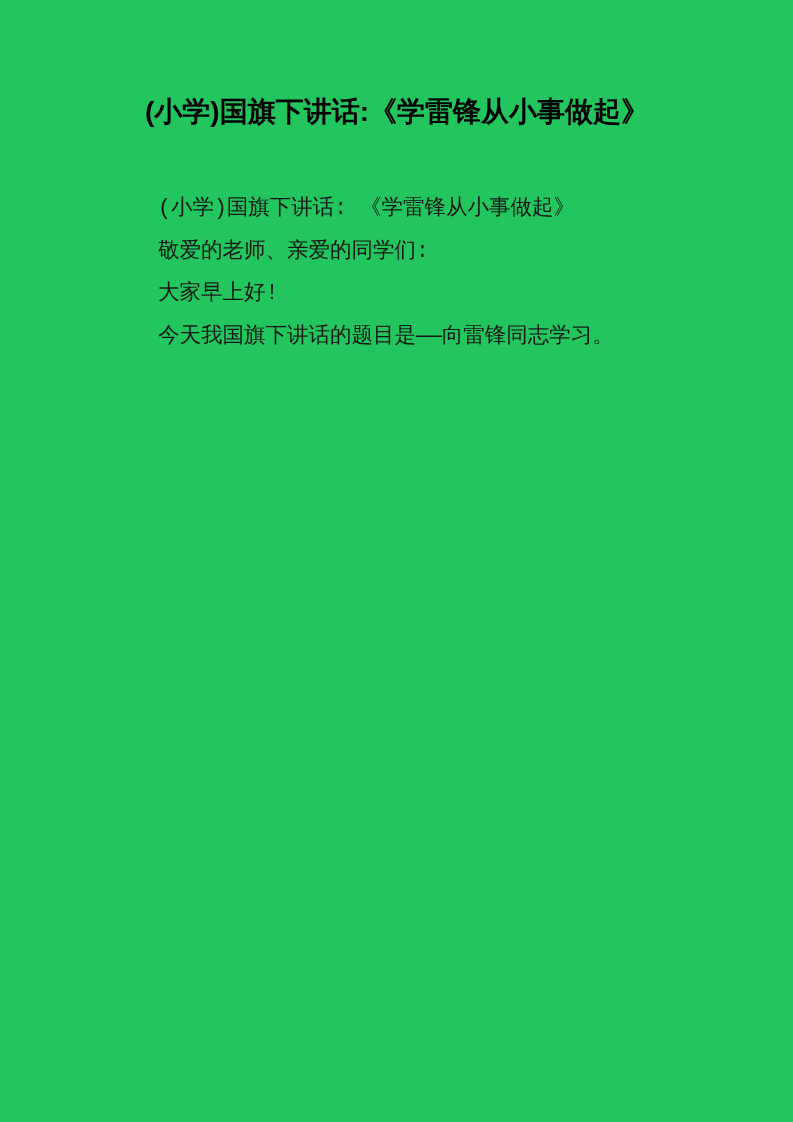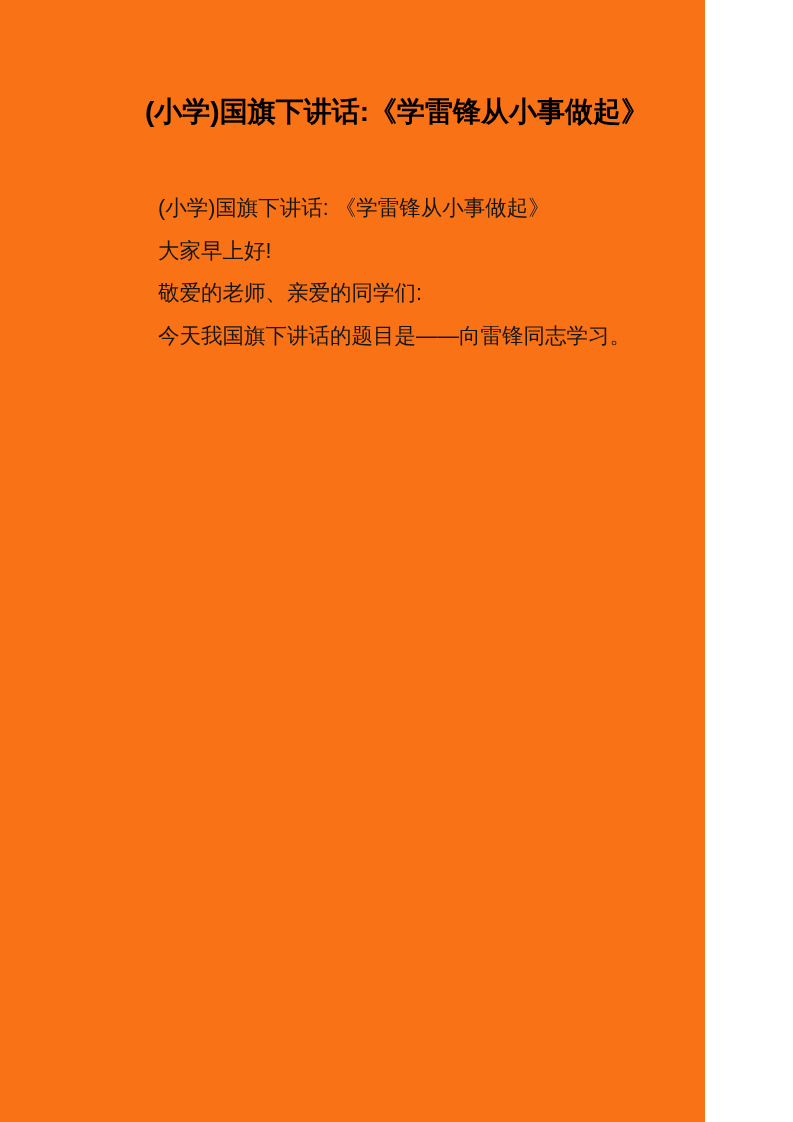--- a/index.html
+++ b/index.html
@@ -2,23 +2,23 @@
 <html lang="zh"><head>
 <meta charset="utf-8">
 <style>
   html, body {
     margin: 0;
     padding: 0;
     background: #ffffff;
   }
   .page {
     position: relative;
-    width: 705px;
+    width: 793px;
     height: 1122px;
-    background: #f97316;
+    background: #22c55e;
     overflow: hidden;
   }
   .doc-title {
     margin: 94px 0 0 0;
     padding: 0;
     width: 564px;
     margin-left: 115px;
     text-align: center;
     font-family: "Liberation Sans", "DejaVu Sans", sans-serif;
     font-weight: 700;
@@ -29,35 +29,35 @@
     white-space: nowrap;
   }
   .doc-body {
     margin-top: 57px;
     margin-left: 115px;
     width: 564px;
   }
   .doc-body p {
     margin: 0;
     padding: 0;
-    font-family: Liberation Sans, sans-serif;
+    font-family: Liberation Mono, monospace;
     font-size: 21.5px;
     line-height: 42.4px;
     color: #161616;
     text-align: justify;
     text-justify: inter-ideograph;
     text-indent: 2em;
     word-break: break-all;
   }
 </style>
 </head>
 <body>
 
 <div class="page">
   <h1 class="doc-title">(小学)国旗下讲话:《学雷锋从小事做起》</h1>
 
   <div class="doc-body">
     <p>(小学)国旗下讲话:​ 《学雷锋从小事做起》</p>
+    <p>敬爱的老师、亲爱的同学们:</p>
     <p>大家早上好!</p>
-    <p>敬爱的老师、亲爱的同学们:</p>
     <p>今天我国旗下讲话的题目是——向雷锋同志学习。</p>
   </div>
 </div>
 
 </body></html>

